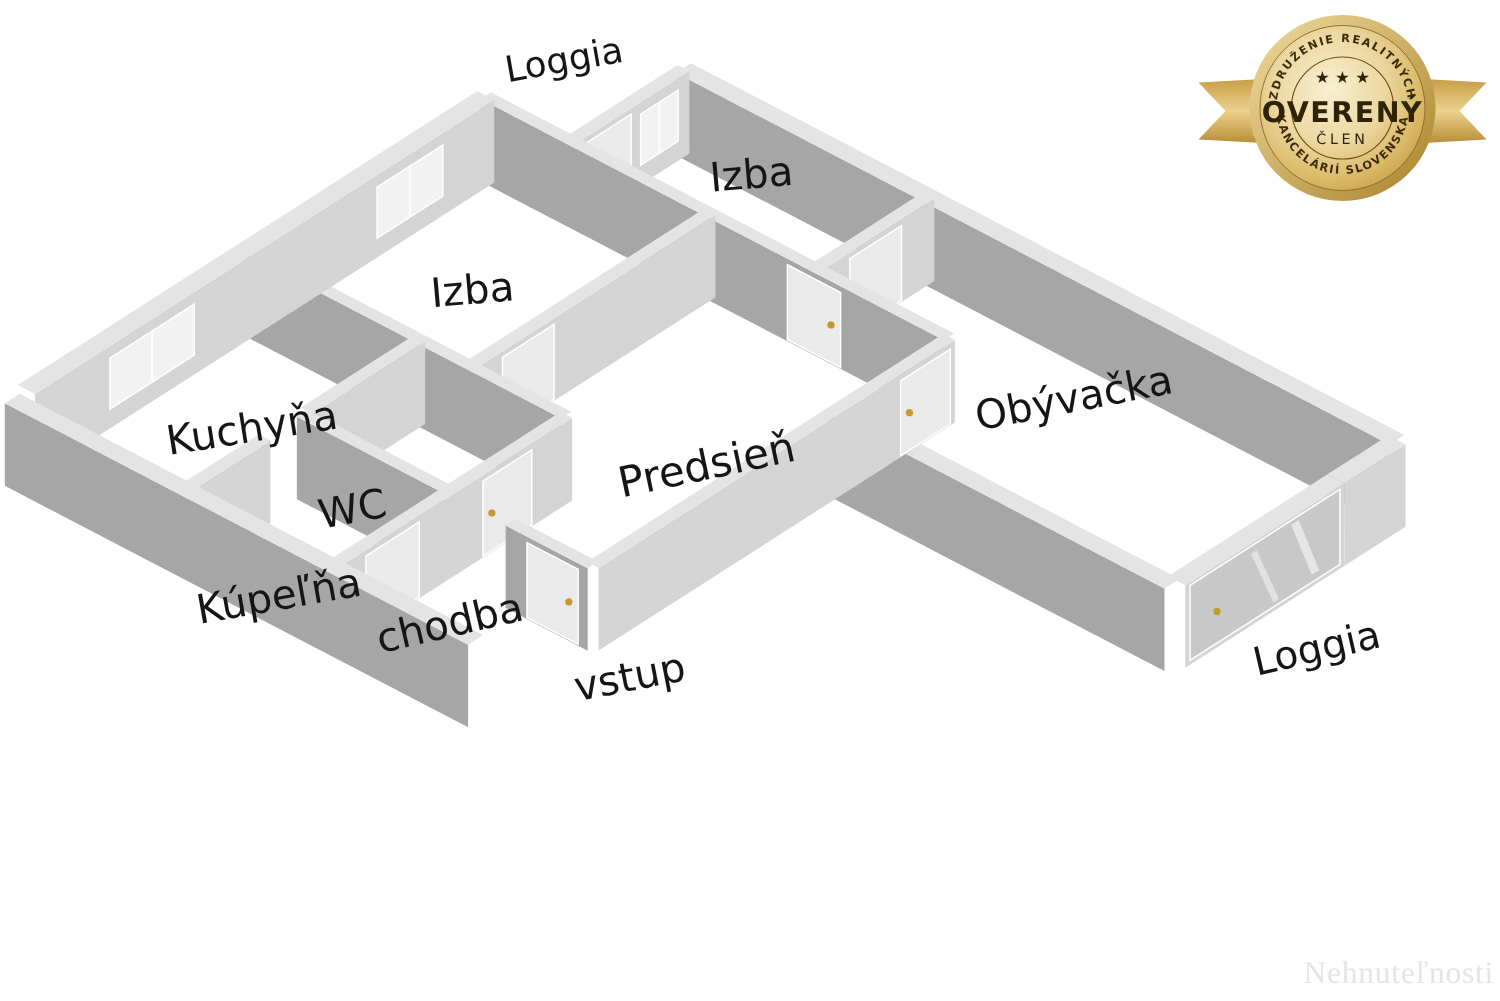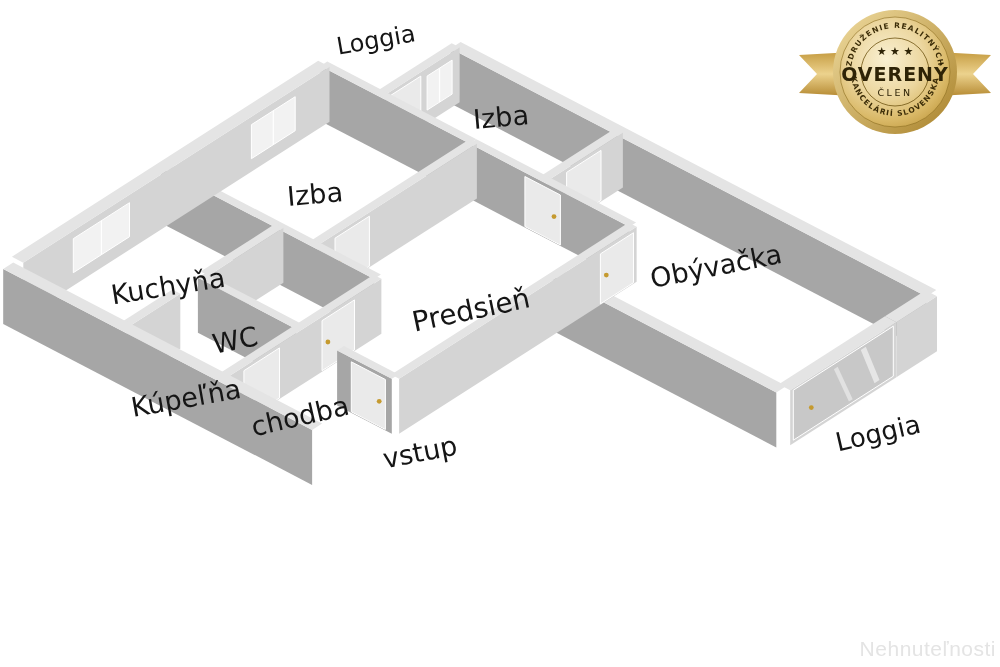--- a/index.html
+++ b/index.html
@@ -2,21 +2,21 @@
 <html><head>
 <meta charset="utf-8">
 <style>
   html,body{margin:0;padding:0;background:#fff;}
   .stage{position:relative;width:1000px;height:667px;background:#ffffff;overflow:hidden;
          font-family:"DejaVu Sans", sans-serif;}
   #plan{position:absolute;left:0;top:0;}
   .room-label{position:absolute;color:#151515;white-space:nowrap;font-family:"DejaVu Sans",sans-serif;}
   .badge-wrap{position:absolute;left:793px;top:2px;width:204px;height:140px;}
   .watermark{position:absolute;right:4px;bottom:6px;font-size:21px;color:#e4e4e4;
-             font-family:Liberation Sans, sans-serif;letter-spacing:0.5px;}
+             font-family:Liberation Serif, serif;letter-spacing:0.5px;}
 </style>
 </head>
 <body>
 
 <div class="stage">
 
   <svg id="plan" width="1000" height="667" viewBox="0 0 1000 667">
       <g>
         <polygon points="450.6,48.5 926.3,296.4 926.3,351.4 450.6,103.5" fill="#a6a6a6"></polygon>
         <polygon points="460.6,42.1 936.3,290.0 926.3,296.4 450.6,48.5" fill="#e4e4e4"></polygon>

